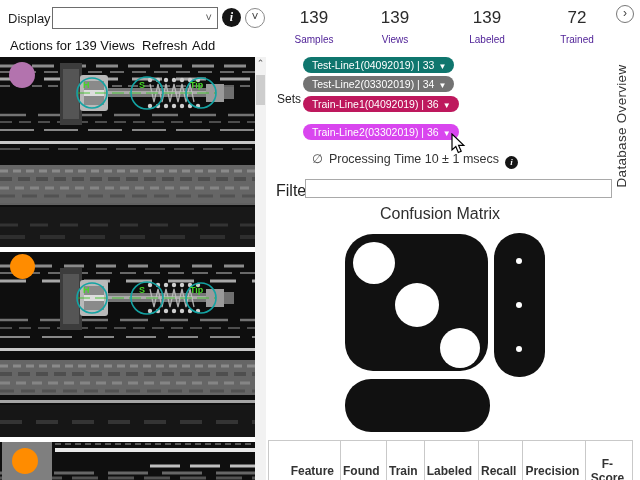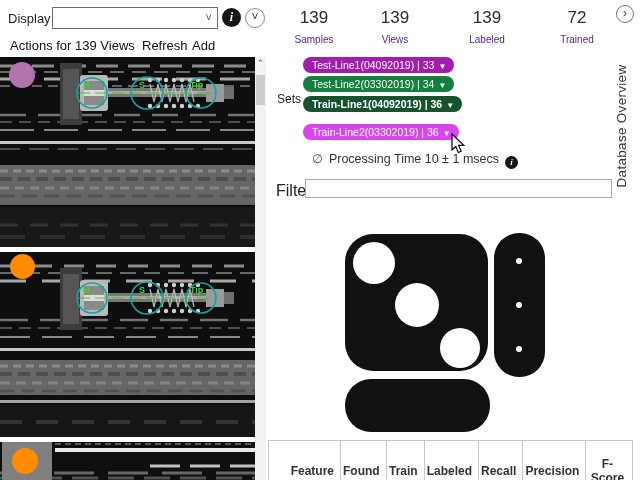--- a/index.html
+++ b/index.html
@@ -222,40 +222,41 @@
   <span class="stat-val" style="left:314px; top:8px;">139</span>
   <span class="stat-val" style="left:395px; top:8px;">139</span>
   <span class="stat-val" style="left:487px; top:8px;">139</span>
   <span class="stat-val" style="left:577px; top:8px;">72</span>
   <span class="stat-lbl" style="left:314px; top:34px;">Samples</span>
   <span class="stat-lbl" style="left:395px; top:34px;">Views</span>
   <span class="stat-lbl" style="left:487px; top:34px;">Labeled</span>
   <span class="stat-lbl" style="left:577px; top:34px;">Trained</span>
 
   <span class="abs" style="left:277px; top:92px; font-size:12px; color:#222;">Sets</span>
-  <div class="tag" style="top: 57px; background: #a21caf;">
+  <div class="tag" style="top: 57px; background: #0f766e;">
     <span>Test-Line1(04092019) | 33</span><span class="arr">▼</span>
   </div>
-  <div class="tag" style="top: 76px; background: #15803d; padding-left: 9px;">
+  <div class="tag" style="top: 76px; background: #737373; padding-left: 9px;">
     <span>Test-Line2(03302019) | 34</span><span class="arr">▼</span>
   </div>
-  <div class="tag" style="top: 96px; background: #14532d; font-weight: bold;">
+  <div class="tag" style="top: 96px; background: #be185d;">
     <span>Train-Line1(04092019) | 36</span><span class="arr">▼</span>
   </div>
   <div class="tag" style="top: 124px; background: #d946ef;">
     <span>Train-Line2(03302019) | 36</span><span class="arr">▼</span>
   </div>
 
   <div class="proc">
     <span class="sym">∅</span><span>Processing Time 10 ± 1 msecs</span><span class="proc-info">i</span>
   </div>
 
   <span class="abs" style="left:276px; top:182px; font-size:16px; color:#222;">Filter</span>
   <input class="filter-input" type="text" value="" style="">
 
+  <div class="cm-title">Confusion Matrix</div>
   <svg class="abs" style="left:330px; top:225px;" width="230" height="210" viewBox="0 0 230 210">
     <rect x="15" y="9" width="143" height="137" rx="28" fill="#111111"></rect>
     <circle cx="44" cy="38" r="21" fill="#ffffff"></circle>
     <circle cx="87" cy="80" r="22" fill="#ffffff"></circle>
     <circle cx="130" cy="123" r="20" fill="#ffffff"></circle>
     <rect x="164" y="8" width="51" height="144" rx="25" fill="#111111"></rect>
     <circle cx="189" cy="36" r="3" fill="#ffffff"></circle>
     <circle cx="189" cy="80" r="3" fill="#ffffff"></circle>
     <circle cx="189" cy="124" r="3" fill="#ffffff"></circle>
     <rect x="15" y="154" width="145" height="53" rx="26" fill="#111111"></rect>

